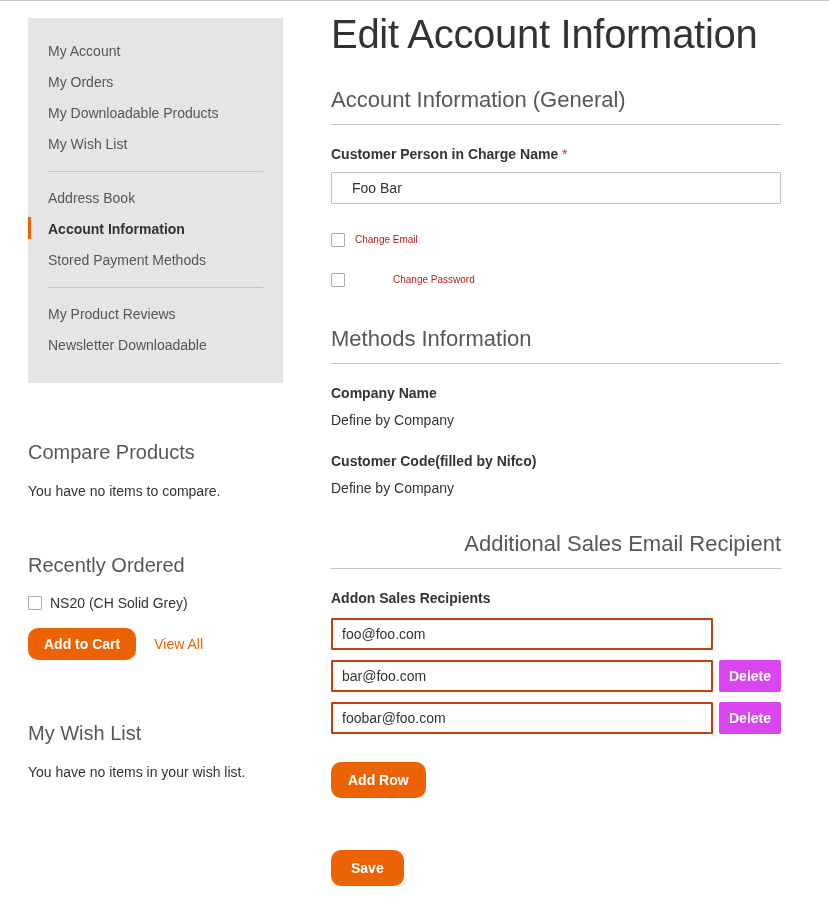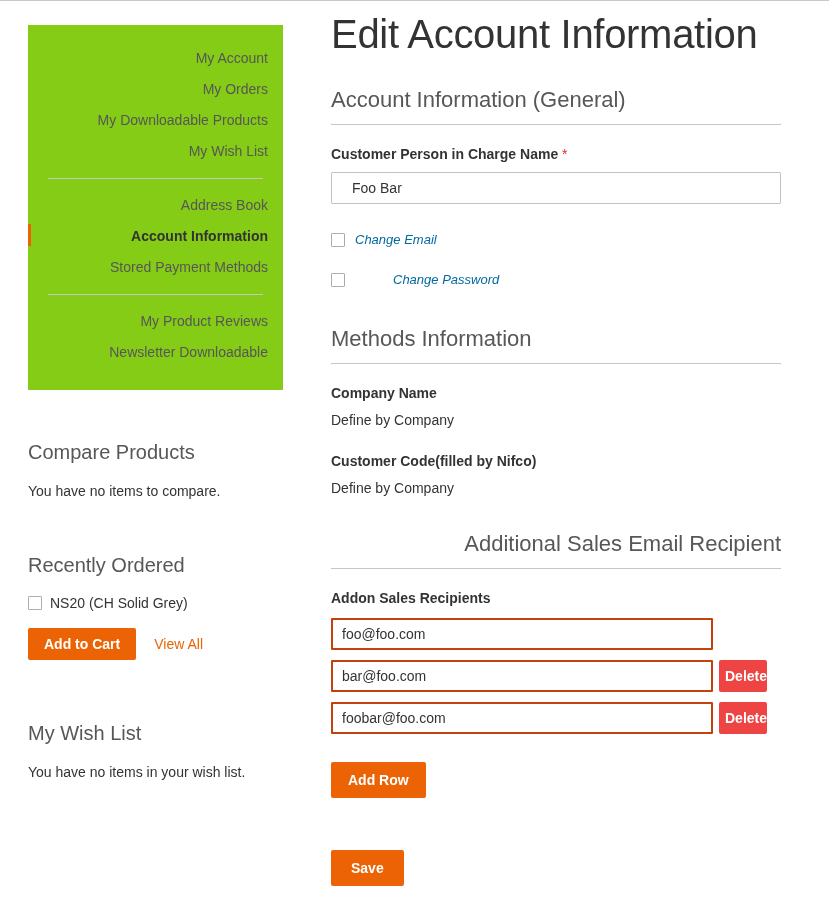--- a/index.html
+++ b/index.html
@@ -19,25 +19,24 @@
     top: 0; left: 0;
     width: 829px;
     height: 1px;
     background: #c8c8c8;
   }
 
   
   .sidebar {
     position: absolute;
     left: 28px;
-    top: 25px;
+    top: 18px;
     width: 255px;
-    background: #84cc16;
+    background: #e5e5e5;
     padding: 18px 0 22px 0;
-    text-align: right;
   }
   .nav-list { list-style: none; margin: 0; padding: 0; }
   .nav-item {
     position: relative;
     padding: 6px 15px 6px 20px;
     font-size: 14px;
     color: #575757;
     line-height: 19px;
   }
   .nav-item.current {
@@ -91,21 +90,21 @@
   .btn {
     background: #eb6304;
     color: #ffffff;
     border: none;
     font-family: "Liberation Sans", sans-serif;
     font-size: 14px;
     font-weight: bold;
     padding: 8px 16px;
     cursor: pointer;
     line-height: 16px;
-    border-radius: 2px;
+    border-radius: 10px;
   }
   .link-orange {
     color: #eb6304;
     font-size: 14px;
     text-decoration: none;
     cursor: pointer;
   }
 
   
   .main { position: absolute; left: 331px; top: 0; width: 460px; }
@@ -141,43 +140,43 @@
     height: 32px;
     border: 1px solid #c2c2c2;
     background: #ffffff;
     font-family: "Liberation Sans", sans-serif;
     font-size: 14px;
     color: #333333;
     padding: 0 9px;
     border-radius: 1px;
   }
   .check-row { display: flex; align-items: center; gap: 10px; }
-  .check-label { font-size: 13px; color: #0369a1; line-height: 19px; font-style: italic; }
+  .check-label { font-size: 10px; color: #b91c1c; line-height: 19px; }
   .static-val { font-size: 14px; color: #333333; line-height: 19px; margin: 0; }
 
   .email-row { display: flex; align-items: center; gap: 6px; }
   .email-input {
     width: 382px;
     height: 32px;
     border: 2px solid #c2410c;
     background: #ffffff;
     font-family: "Liberation Sans", sans-serif;
     font-size: 14px;
     color: #333333;
     padding: 0 9px;
     border-radius: 1px;
   }
   .btn-delete {
-    background: #ef4444;
+    background: #d946ef;
     color: #ffffff;
     border: none;
     font-family: "Liberation Sans", sans-serif;
     font-size: 14px;
     font-weight: bold;
-    width: 48px;
+    width: 62px;
     height: 32px;
     cursor: pointer;
     border-radius: 2px;
   }
   .btn-delete.hidden-slot { visibility: hidden; }
 </style>
 </head>
 <body>
 
 <div class="page-top-rule"></div>

